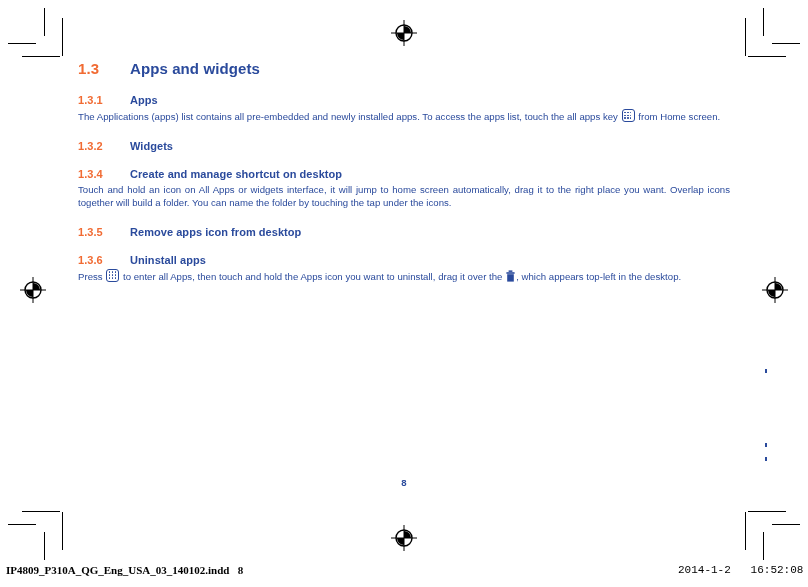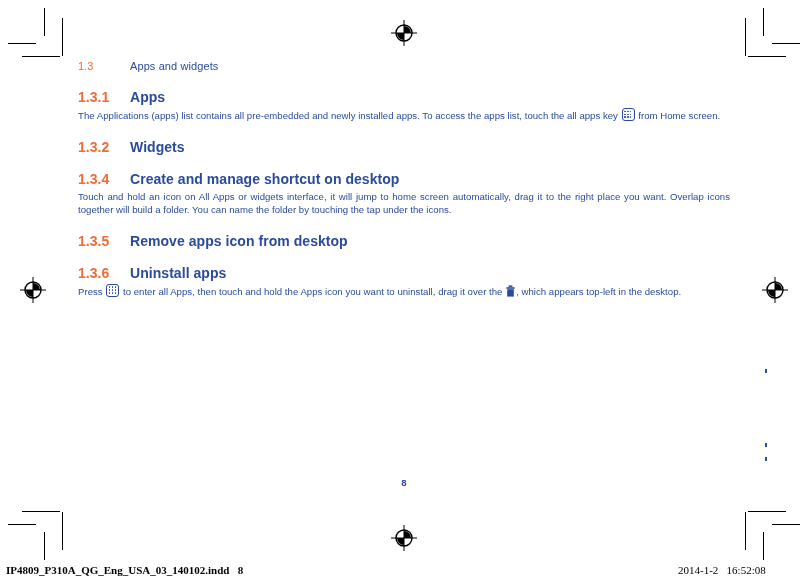--- a/index.html
+++ b/index.html
@@ -30,34 +30,34 @@
   
   #page {
     position: absolute;
     left: 78px;
     top: 60px;
     width: 652px;
     height: 440px;
   }
 
   .h1 {
-    font-size: 11px;
-    font-weight: normal;
+    font-size: 15px;
+    font-weight: bold;
     color: #2A4A9C;
     margin: 14px 0 0 0;
     letter-spacing: 0.1px;
   }
   .h1 .num {
     color: #F16B33;
     display: inline-block;
     width: 52px;
   }
 
   .h2 {
-    font-size: 14px;
+    font-size: 11px;
     font-weight: bold;
     color: #2A4A9C;
     margin: 16px 0 3px 0;
     letter-spacing: 0.05px;
   }
   .h2 .num {
     color: #F16B33;
     display: inline-block;
     width: 52px;
   }
@@ -234,13 +234,13 @@
   <p class="body"><span>Press </span><span class="icon-inline icon-allapps"><i style="left:1.6px;top:1.6px"></i><i style="left:4.5px;top:1.6px"></i><i style="left:7.4px;top:1.6px"></i><i style="left:1.6px;top:4.5px"></i><i style="left:4.5px;top:4.5px"></i><i style="left:7.4px;top:4.5px"></i><i style="left:1.6px;top:7.4px"></i><i style="left:4.5px;top:7.4px"></i><i style="left:7.4px;top:7.4px"></i></span><span> to enter all Apps, then touch and hold the Apps icon you want to uninstall, drag it over the </span><span class="icon-inline icon-trash"><svg viewBox="0 0 9 12" width="9" height="12" aria-hidden="true">
           <rect x="2.6" y="0.4" width="3.8" height="1.5" fill="#2A4A9C"></rect>
           <rect x="0.4" y="2.2" width="8.2" height="1.6" fill="#2A4A9C"></rect>
           <rect x="1.2" y="4.2" width="6.6" height="7.4" fill="#2A4A9C"></rect>
         </svg></span><span>, which appears top-left in the desktop.</span></p>
 
   <div class="page-num">8</div>
 </div>
 
 <div class="footer-text" style="left:6px; top:564px;font-weight:bold;">IP4809_P310A_QG_Eng_USA_03_140102.indd   8</div>
-<div class="footer-text" style="left:678px; top:564px;">2014-1-2   16:52:08</div>
+<div class="footer-text" style="left:678px; top:564px;font-family:Liberation Mono, monospace;">2014-1-2   16:52:08</div>
 
 </body></html>

